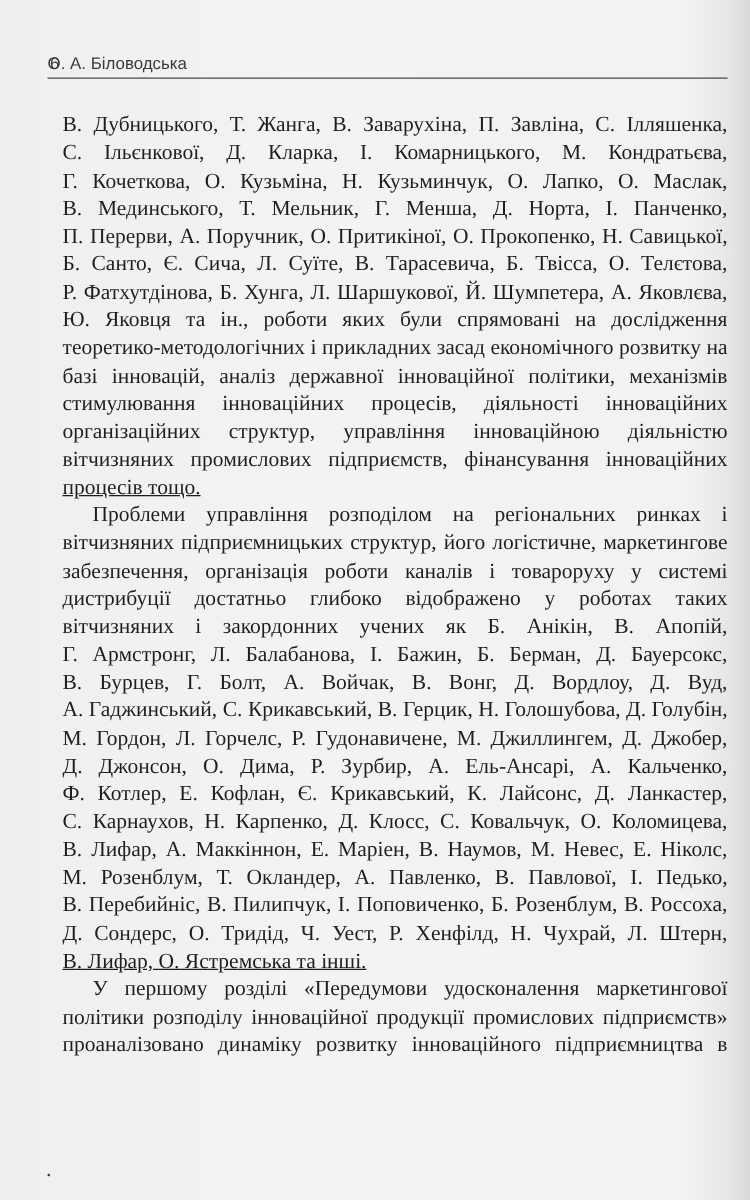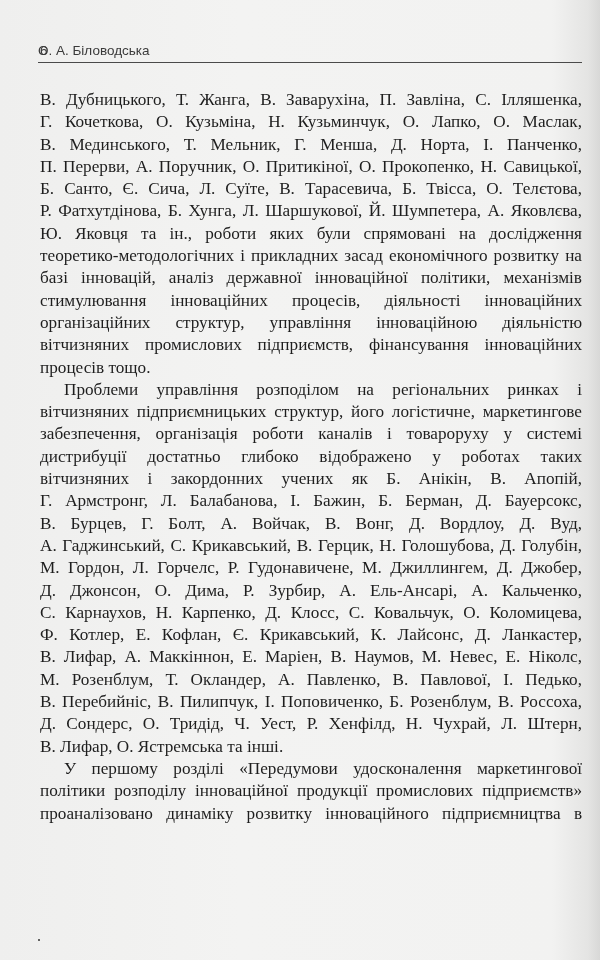--- a/index.html
+++ b/index.html
@@ -27,42 +27,44 @@
   }
   .body-text {
     position: absolute; left: 40px; top: 89px; width: 542px;
     font-size: 17.2px; line-height: 22.3px;
     text-align: justify;
   }
   .line {
     display: block; white-space: nowrap;
     text-align: justify; text-align-last: justify;
     height: 22.3px;
+    margin-left: 10px;
   }
-  .line.last { text-align-last: left; }
+  .line.last { text-align-last: left; text-decoration: underline; }
   .line.indent { padding-left: 24px; font-family: Liberation Serif, serif; }
   .dot {
     position: absolute; left: 38px; top: 939px; width: 2px; height: 2px;
     background: #333; border-radius: 1px;
   }
 </style>
 </head>
 <body>
 
 <div class="page">
 
   <div class="header">
     <span class="page-number">6</span>
     <div class="running-title">О. А. Біловодська</div>
   </div>
   <div class="header-rule"></div>
 
   <div class="body-text">
     <div>
       <span class="line">В. Дубницького, Т. Жанга, В. Заварухіна, П. Завліна, С. Ілляшенка,</span>
+      <span class="line">С. Ільєнкової, Д. Кларка, І. Комарницького, М. Кондратьєва,</span>
       <span class="line">Г. Кочеткова, О. Кузьміна, Н. Кузьминчук, О. Лапко, О. Маслак,</span>
       <span class="line">В. Мединського, Т. Мельник, Г. Менша, Д. Норта, І. Панченко,</span>
       <span class="line">П. Перерви, А. Поручник, О. Притикіної, О. Прокопенко, Н. Савицької,</span>
       <span class="line">Б. Санто, Є. Сича, Л. Суїте, В. Тарасевича, Б. Твісса, О. Телєтова,</span>
       <span class="line">Р. Фатхутдінова, Б. Хунга, Л. Шаршукової, Й. Шумпетера, А. Яковлєва,</span>
       <span class="line">Ю. Яковця та ін., роботи яких були спрямовані на дослідження</span>
       <span class="line">теоретико-методологічних і прикладних засад економічного розвитку на</span>
       <span class="line">базі інновацій, аналіз державної інноваційної політики, механізмів</span>
       <span class="line">стимулювання інноваційних процесів, діяльності інноваційних</span>
       <span class="line">організаційних структур, управління інноваційною діяльністю</span>
@@ -73,22 +75,22 @@
       <span class="line indent">Проблеми управління розподілом на регіональних ринках і</span>
       <span class="line">вітчизняних підприємницьких структур, його логістичне, маркетингове</span>
       <span class="line">забезпечення, організація роботи каналів і товароруху у системі</span>
       <span class="line">дистрибуції достатньо глибоко відображено у роботах таких</span>
       <span class="line">вітчизняних і закордонних учених як Б. Анікін, В. Апопій,</span>
       <span class="line">Г. Армстронг, Л. Балабанова, І. Бажин, Б. Берман, Д. Бауерсокс,</span>
       <span class="line">В. Бурцев, Г. Болт, А. Войчак, В. Вонг, Д. Вордлоу, Д. Вуд,</span>
       <span class="line">А. Гаджинський, С. Крикавський, В. Герцик, Н. Голошубова, Д. Голубін,</span>
       <span class="line">М. Гордон, Л. Горчелс, Р. Гудонавичене, М. Джиллингем, Д. Джобер,</span>
       <span class="line">Д. Джонсон, О. Дима, Р. Зурбир, А. Ель-Ансарі, А. Кальченко,</span>
+      <span class="line">Ф. Котлер, Е. Кофлан, Є. Крикавський, К. Лайсонс, Д. Ланкастер,</span>
       <span class="line">С. Карнаухов, Н. Карпенко, Д. Клосс, С. Ковальчук, О. Коломицева,</span>
-      <span class="line">Ф. Котлер, Е. Кофлан, Є. Крикавський, К. Лайсонс, Д. Ланкастер,</span>
       <span class="line">В. Лифар, А. Маккіннон, Е. Маріен, В. Наумов, М. Невес, Е. Ніколс,</span>
       <span class="line">М. Розенблум, Т. Окландер, А. Павленко, В. Павлової, І. Педько,</span>
       <span class="line">В. Перебийніс, В. Пилипчук, І. Поповиченко, Б. Розенблум, В. Россоха,</span>
       <span class="line">Д. Сондерс, О. Тридід, Ч. Уест, Р. Хенфілд, Н. Чухрай, Л. Штерн,</span>
       <span class="line last">В. Лифар, О. Ястремська та інші.</span>
     </div>
     <div>
       <span class="line indent">У першому розділі «Передумови удосконалення маркетингової</span>
       <span class="line">політики розподілу інноваційної продукції промислових підприємств»</span>
       <span class="line">проаналізовано динаміку розвитку інноваційного підприємництва в</span>

